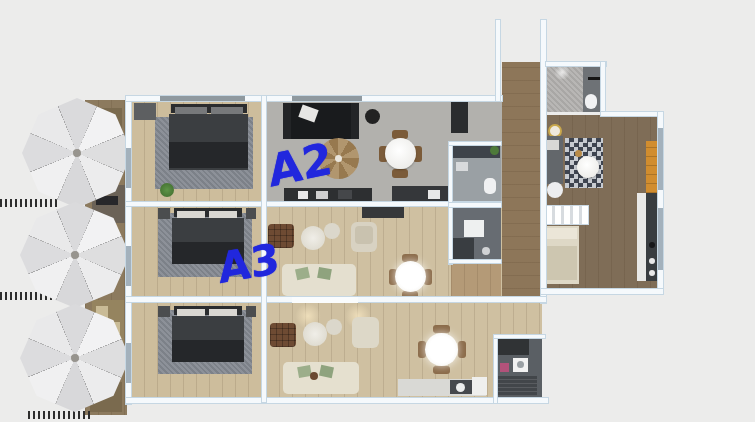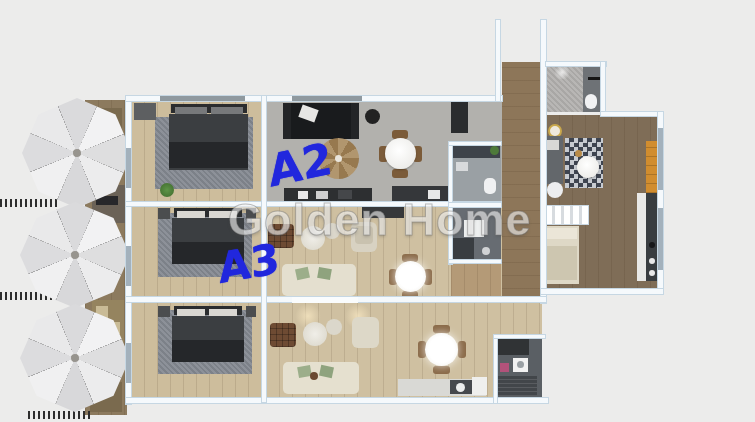--- a/index.html
+++ b/index.html
@@ -218,18 +218,17 @@
 
   <div class="win" style="left:126px;top:148px;width:5px;height:40px;background:#a3b1bc;"></div>
   <div class="win" style="left:126px;top:246px;width:5px;height:40px;background:#a3b1bc;"></div>
   <div class="win" style="left:126px;top:343px;width:5px;height:40px;background:#a3b1bc;"></div>
   <div class="win" style="left:160px;top:96px;width:85px;height:5px;background:#8f999f;"></div>
   <div class="win" style="left:292px;top:96px;width:70px;height:5px;background:#8f999f;"></div>
   <div class="win" style="left:658px;top:128px;width:5px;height:62px;background:#a3b1bc;"></div>
   <div class="win" style="left:658px;top:208px;width:5px;height:62px;background:#a3b1bc;"></div>
   <div class="win" style="left:292px;top:297px;width:66px;height:6px;background:#fafcfd;"></div>
 
-  <div class="watermark" style="left:228px;top:194px;">Golden Home</div>
 
   <div class="ink" style="left:268px;top:143px;font-size:44px;transform:rotate(-12deg) skewX(-5deg);">A2</div>
   <div class="ink" style="left:218px;top:243px;font-size:42px;transform:rotate(-10deg) skewX(-5deg);">A3</div>
 
 </div>
 
 </body></html>

